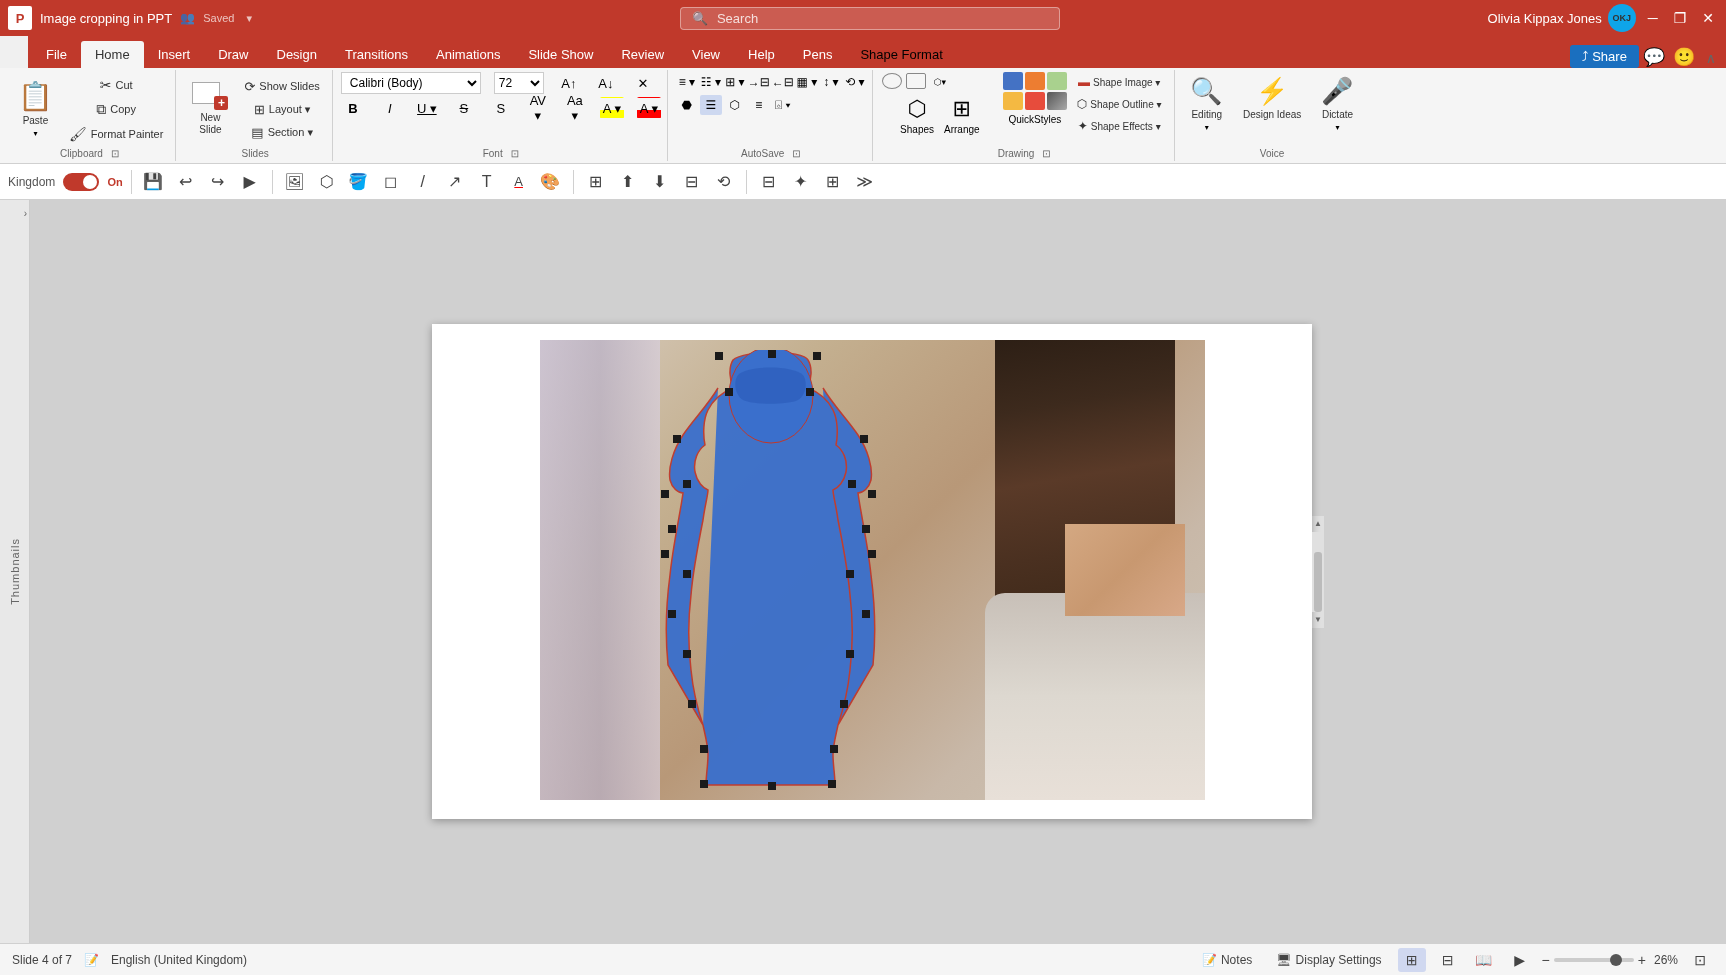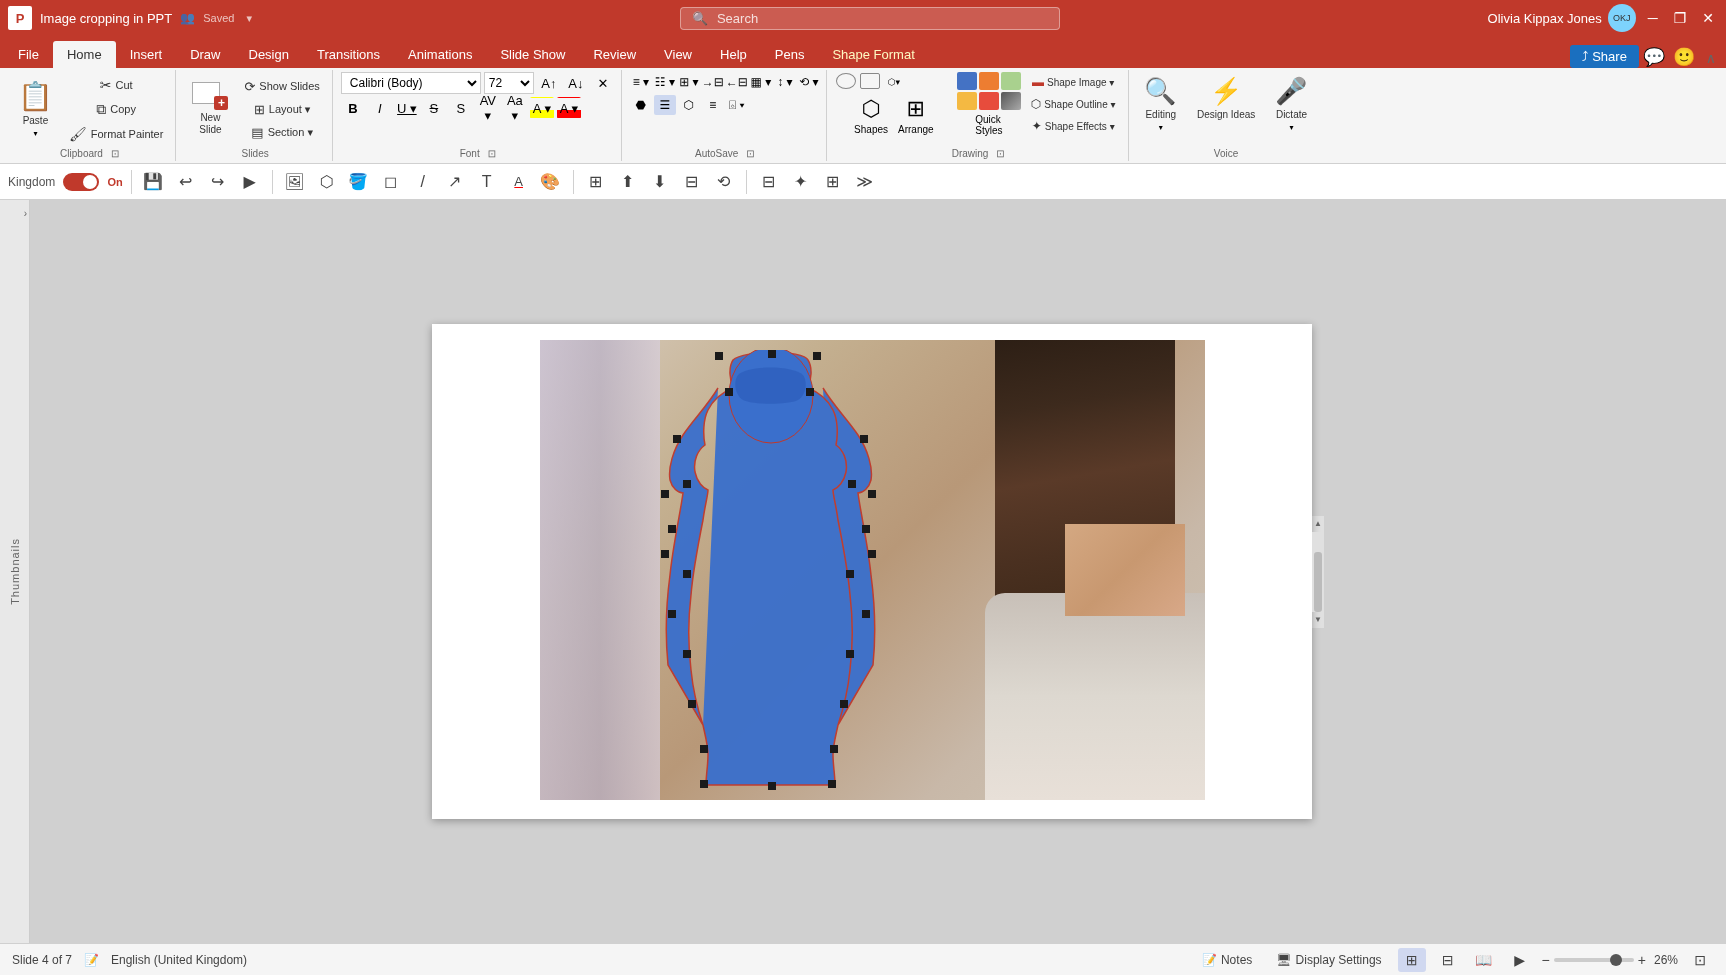--- a/index.html
+++ b/index.html
@@ -30,30 +30,31 @@
       font-size: 11px; color: #333;
     }
 
     
     #ribbon-tabs {
       background: #c0392b;
       display: flex;
       align-items: flex-end;
       padding: 0 4px;
       height: 32px;
+      margin-left: 28px;
     }
     .ribbon-tab {
       padding: 6px 14px;
       color: white;
       font-size: 13px;
       cursor: pointer;
       border-radius: 3px 3px 0 0;
     }
     .ribbon-tab.active { background: #f5f5f5; color: #333; }
-    .ribbon-tab.shape-format { color: #fef9c3; }
+    .ribbon-tab.shape-format { color: #000000; }
 
     
     #ribbon {
       background: #f5f5f5;
       border-bottom: 1px solid #d0d0d0;
       display: flex;
       align-items: stretch;
       padding: 2px 4px;
       height: 96px;
       gap: 2px;
@@ -78,21 +79,21 @@
     }
     .ribbon-buttons { display: flex; align-items: center; gap: 2px; flex: 1; }
     .ribbon-btn {
       display: flex; flex-direction: column; align-items: center; justify-content: center;
       padding: 3px 6px; cursor: pointer; border-radius: 3px; min-width: 36px;
       font-size: 10px; color: #333; gap: 2px;
     }
 
     
     .font-controls { display: flex; flex-direction: column; gap: 3px; flex: 1; }
-    .font-row { display: flex; align-items: center; gap: 3px; }
+    .font-row { display: flex; align-items: center; gap: 13px; }
     .font-select {
       width: 140px; height: 22px; font-size: 12px; border: 1px solid #ccc;
       background: white; padding: 0 4px;
     }
     .font-size-select { width: 50px; height: 22px; font-size: 12px; border: 1px solid #ccc; background: white; }
     .format-btn {
       width: 24px; height: 22px; border: 1px solid transparent; background: transparent;
       cursor: pointer; font-size: 13px; display: flex; align-items: center; justify-content: center;
       border-radius: 2px;
     }
@@ -253,21 +254,21 @@
 
   <div style="flex:1;display:flex;justify-content:center;">
     <div style="display:flex;align-items:center;background:rgba(255,255,255,0.18);border:1px solid rgba(255,255,255,0.4);border-radius:4px;padding:3px 12px;width:380px;gap:8px;">
       <span style="color:rgba(255,255,255,0.8);font-size:13px;">🔍</span>
       <span style="color:rgba(255,255,255,0.8);font-size:13px;">Search</span>
     </div>
   </div>
 
   <div class="user-area">
     <span style="font-size:13px;">Olivia Kippax Jones</span>
-    <div class="avatar" style="background:#7dd3fc;">
+    <div class="avatar" style="background:#0ea5e9;font-weight:bold;">
       <span style="font-size:9px;">OKJ</span>
     </div>
   </div>
 
   <span class="title-icon" style="font-size:14px;">─</span>
   <span class="title-icon" style="font-size:14px;">❐</span>
   <span class="title-icon" style="font-size:14px;">✕</span>
 </div>
 
 <div id="ribbon-tabs">
@@ -432,21 +433,21 @@
 
       <div style="display:flex;flex-direction:column;align-items:center;">
         <div style="display:grid;grid-template-columns:repeat(3,20px);grid-template-rows:repeat(2,18px);gap:2px;margin-bottom:4px;">
           <div style="width:20px;height:18px;background:#4472c4;border-radius:2px;cursor:pointer;"></div>
           <div style="width:20px;height:18px;background:#ed7d31;border-radius:2px;cursor:pointer;"></div>
           <div style="width:20px;height:18px;background:#a9d18e;border-radius:2px;cursor:pointer;"></div>
           <div style="width:20px;height:18px;background:#f4b942;border-radius:2px;cursor:pointer;"></div>
           <div style="width:20px;height:18px;background:#e74c3c;border-radius:2px;cursor:pointer;"></div>
           <div style="width:20px;height:18px;background:linear-gradient(135deg,#555,#aaa);border-radius:2px;cursor:pointer;"></div>
         </div>
-        <div style="display:flex;flex-direction:column;align-items:flex-start;">
+        <div style="display:flex;align-items:flex-end;">
           <span style="font-size:10px;">Quick</span>
           <span style="font-size:10px;">Styles</span>
         </div>
       </div>
 
       <div style="display:flex;flex-direction:column;gap:2px;">
         <div class="ribbon-btn" style="flex-direction:row;gap:3px;">
           <span style="font-size:12px;color:#c0392b;">▬</span>
           <span style="font-size:10px;">Shape Image ▾</span>
         </div>

